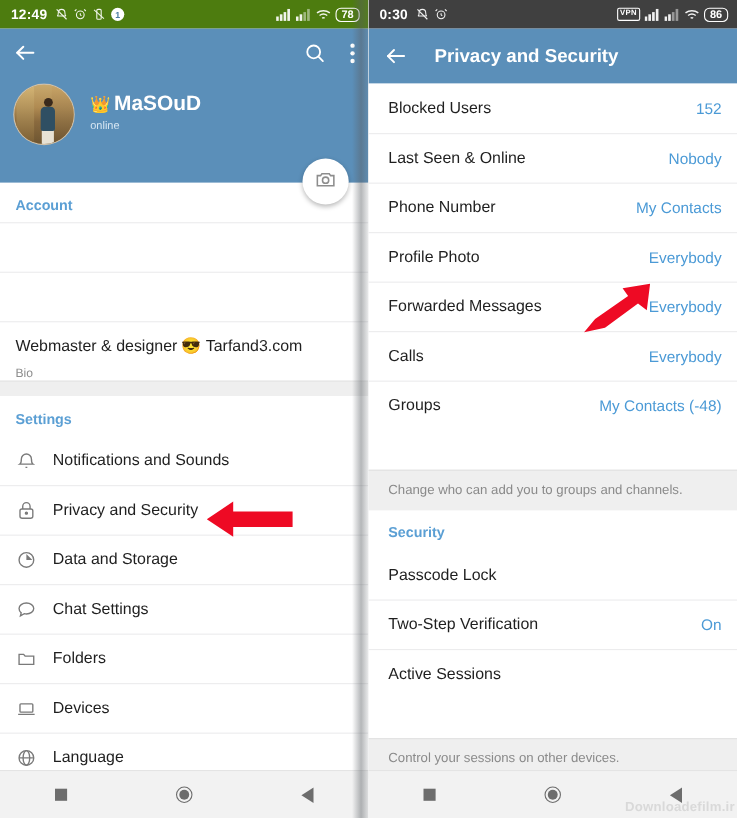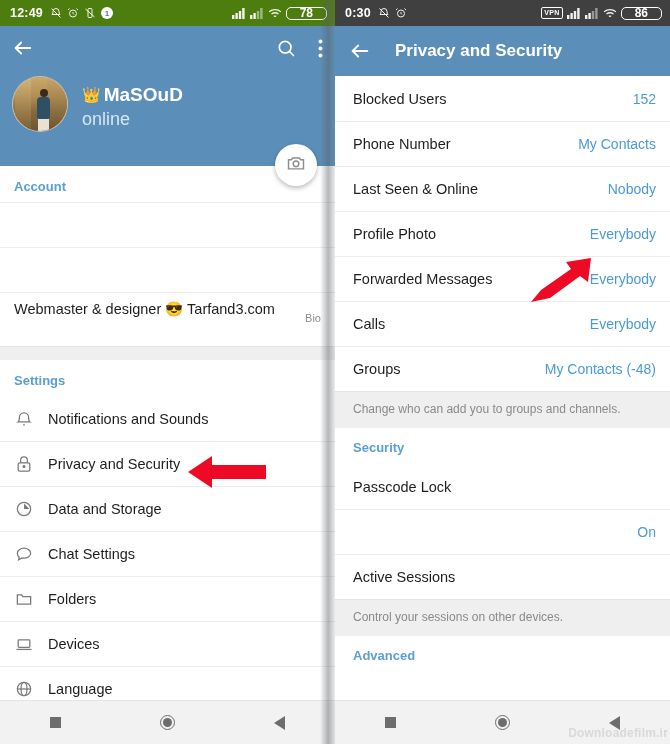--- a/index.html
+++ b/index.html
@@ -21,22 +21,22 @@
   .panel-right .statusbar { background: #404040; }
   .sb-time { letter-spacing: .2px; }
   .sb-icons-left { display: flex; align-items: center; gap: 5px; margin-left: 7px; }
   .sb-right { margin-left: auto; display: flex; align-items: center; gap: 4px; }
   .sb-ico { opacity: .92; display: inline-flex; align-items: center; }
   .vpn-badge {
     border: 1.4px solid #fff; border-radius: 2px; font-size: 7px;
     padding: 0px 2px; line-height: 10px; font-weight: bold; letter-spacing: .3px;
   }
   .battery {
-    border: 1.4px solid #fff; border-radius: 5px; font-size: 12px;
-    padding: 0 13px; line-height: 11px; font-weight: bold; min-width: 22px; text-align: center;
+    border: 1.4px solid #fff; border-radius: 5px; font-size: 10px;
+    padding: 0 4px; line-height: 11px; font-weight: bold; min-width: 22px; text-align: center;
   }
   .circle-badge {
     width: 12px; height: 12px; border-radius: 50%; background: #fff; color: #4c7ca3;
     font-size: 8px; display: flex; align-items: center; justify-content: center; font-weight: bold;
   }
 
   
   .profile-header {
     position: relative; background: #5b8fb9; height: 140px; color: #fff;
   }
@@ -56,46 +56,46 @@
      background: linear-gradient(180deg,#caa466,#6b5230); opacity: .8; }
   .avatar .person-body { position: absolute; left: 24px; top: 20px; width: 13px; height: 22px;
      background: #2f4f63; border-radius: 4px 4px 2px 2px; }
   .avatar .person-head { position: absolute; left: 27px; top: 12px; width: 8px; height: 8px;
      background: #3a2a1c; border-radius: 50%; }
   .avatar .person-legs { position: absolute; left: 25px; top: 40px; width: 11px; height: 16px;
      background: #e8e2d4; border-radius: 2px; }
   .ph-name-wrap { margin-left: 14px; padding-top: 8px; }
   .ph-name { font-size: 19px; font-weight: bold; display: flex; align-items: center; gap: 3px; }
   .crown { font-size: 15px; }
-  .ph-status { font-size: 18px; color: #d7e6f2; margin-top: 3px; }
+  .ph-status { font-size: 10px; color: #d7e6f2; margin-top: 3px; }
   .fab {
     position: absolute; right: 18px; bottom: -20px; width: 42px; height: 42px; border-radius: 50%;
     background: #fff; box-shadow: 0 2px 5px rgba(0,0,0,.28);
     display: flex; align-items: center; justify-content: center; cursor: pointer;
   }
 
   
   .section-title {
     color: #5b9fd4; font-size: 13px; font-weight: bold;
     padding: 13px 4px 8px 14px;
   }
   .panel-right .section-title { padding: 12px 14px 9px 18px; }
   .row {
     display: flex; align-items: center; min-height: 45px;
     padding: 0 14px; border-top: 1px solid #ececed; background: #fff;
   }
   .row.no-border { border-top: none; }
   .row .ico { width: 34px; flex: none; display: flex; align-items: center; color: #7a7a7a; }
   .row-label { font-size: 14.5px; color: #1f1f1f; }
   .row-sub { font-size: 11px; color: #8d8d8d; margin-top: 11px; }
-  .row-col { display: flex; justify-content: space-between; }
+  .row-col { display: flex; flex-direction: column; justify-content: flex-end; }
   .row-value { margin-left: auto; font-size: 14px; color: #4b9ad6; }
   .hint {
     background: #efefef; color: #8a8a8a; font-size: 12px;
-    padding: 10px 18px 12px 18px; border-top: 1px solid #e2e2e2;
+    padding: 10px 18px 12px 18px; border-top: 1px solid #e2e2e2; margin-top: 36px;
   }
   .spacer-gray { background: #efefef; height: 14px; border-top: 1px solid #e4e4e4; }
   .blank-row { height: 45px; border-top: 1px solid #ececed; }
 
   
   .pr-header {
     background: #5b8fb9; height: 50px; display: flex; align-items: center;
     padding: 0 14px; color: #fff;
   }
   .pr-title { font-size: 17px; font-weight: bold; margin-left: 24px; }
@@ -393,26 +393,26 @@
       </span>
       <span class="pr-title">Privacy and Security</span>
     </div>
 
 
     <div class="row no-border" style="padding-left:18px;">
       <span class="row-label">Blocked Users</span>
       <span class="row-value">152</span>
     </div>
     <div class="row" style="padding-left:18px;">
+      <span class="row-label">Last Seen &amp; Online</span>
+      <span class="row-value">Nobody</span>
+    </div>
+    <div class="row" style="padding-left:18px;">
       <span class="row-label">Phone Number</span>
       <span class="row-value">My Contacts</span>
-    </div>
-    <div class="row" style="padding-left:18px;">
-      <span class="row-label">Last Seen &amp; Online</span>
-      <span class="row-value">Nobody</span>
     </div>
     <div class="row" style="padding-left:18px;">
       <span class="row-label">Profile Photo</span>
       <span class="row-value">Everybody</span>
     </div>
     <div class="row" style="padding-left:18px;">
       <span class="row-label">Forwarded Messages</span>
       <span class="row-value">Everybody</span>
     </div>
     <div class="row" style="padding-left:18px;">
@@ -426,20 +426,21 @@
 
     <div class="hint">Change who can add you to groups and channels.</div>
 
     <div class="section-title">Security</div>
 
     <div class="row no-border" style="padding-left:18px;">
       <span class="row-label">Passcode Lock</span>
       <span class="row-value"></span>
     </div>
     <div class="row" style="padding-left:18px;">
+      <span class="row-label">Two-Step Verification</span>
       <span class="row-value">On</span>
     </div>
     <div class="row" style="padding-left:18px;">
       <span class="row-label">Active Sessions</span>
       <span class="row-value"></span>
     </div>
 
     <div class="hint">Control your sessions on other devices.</div>
 
     <div class="section-title">Advanced</div>

